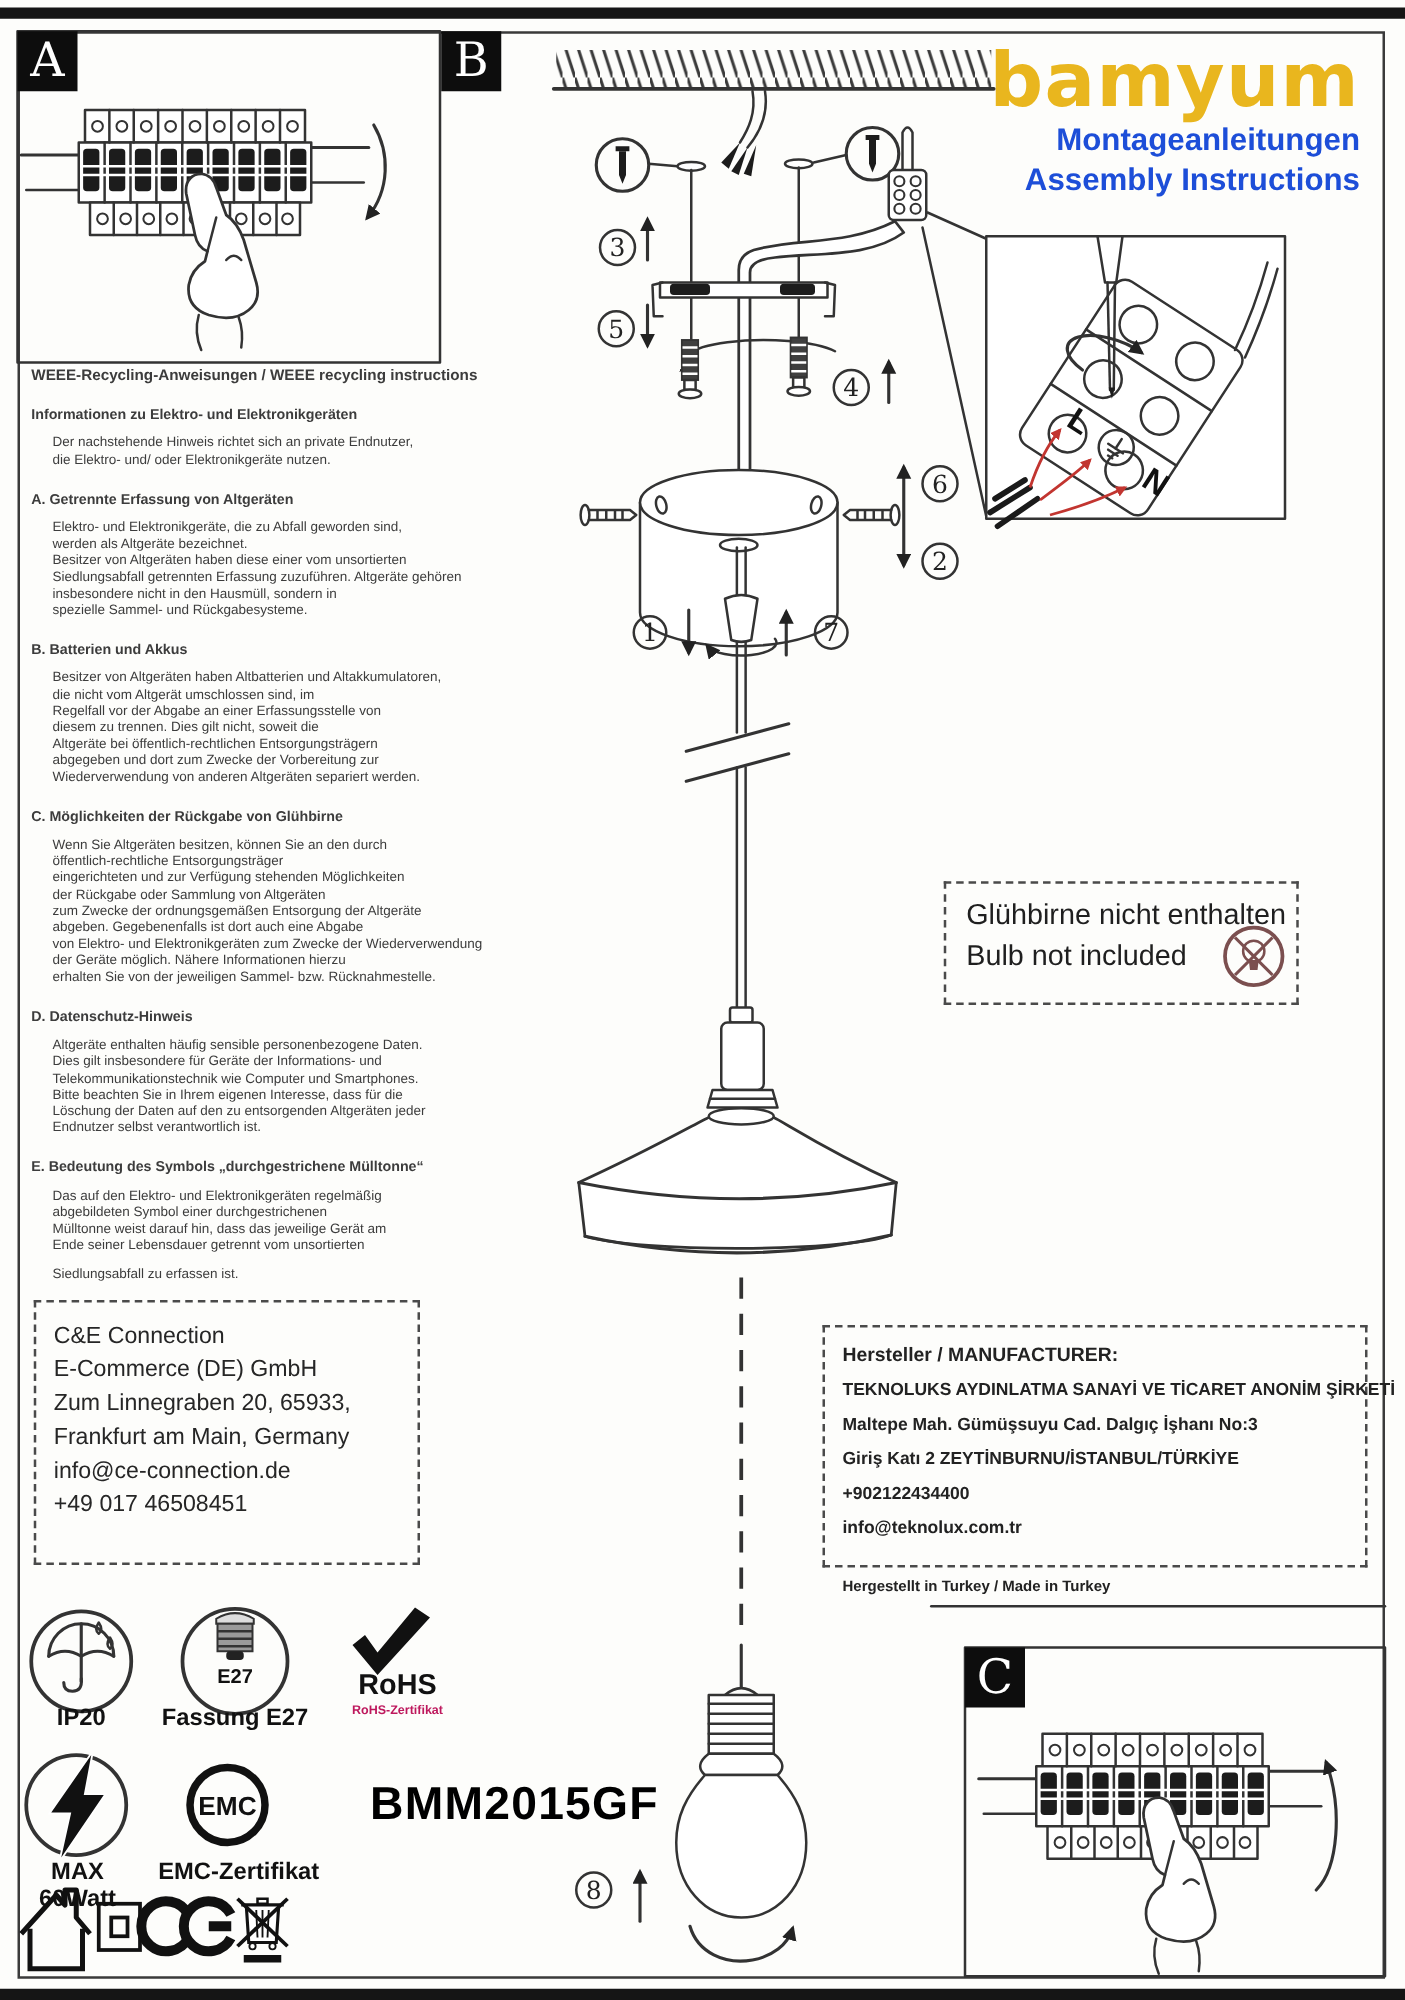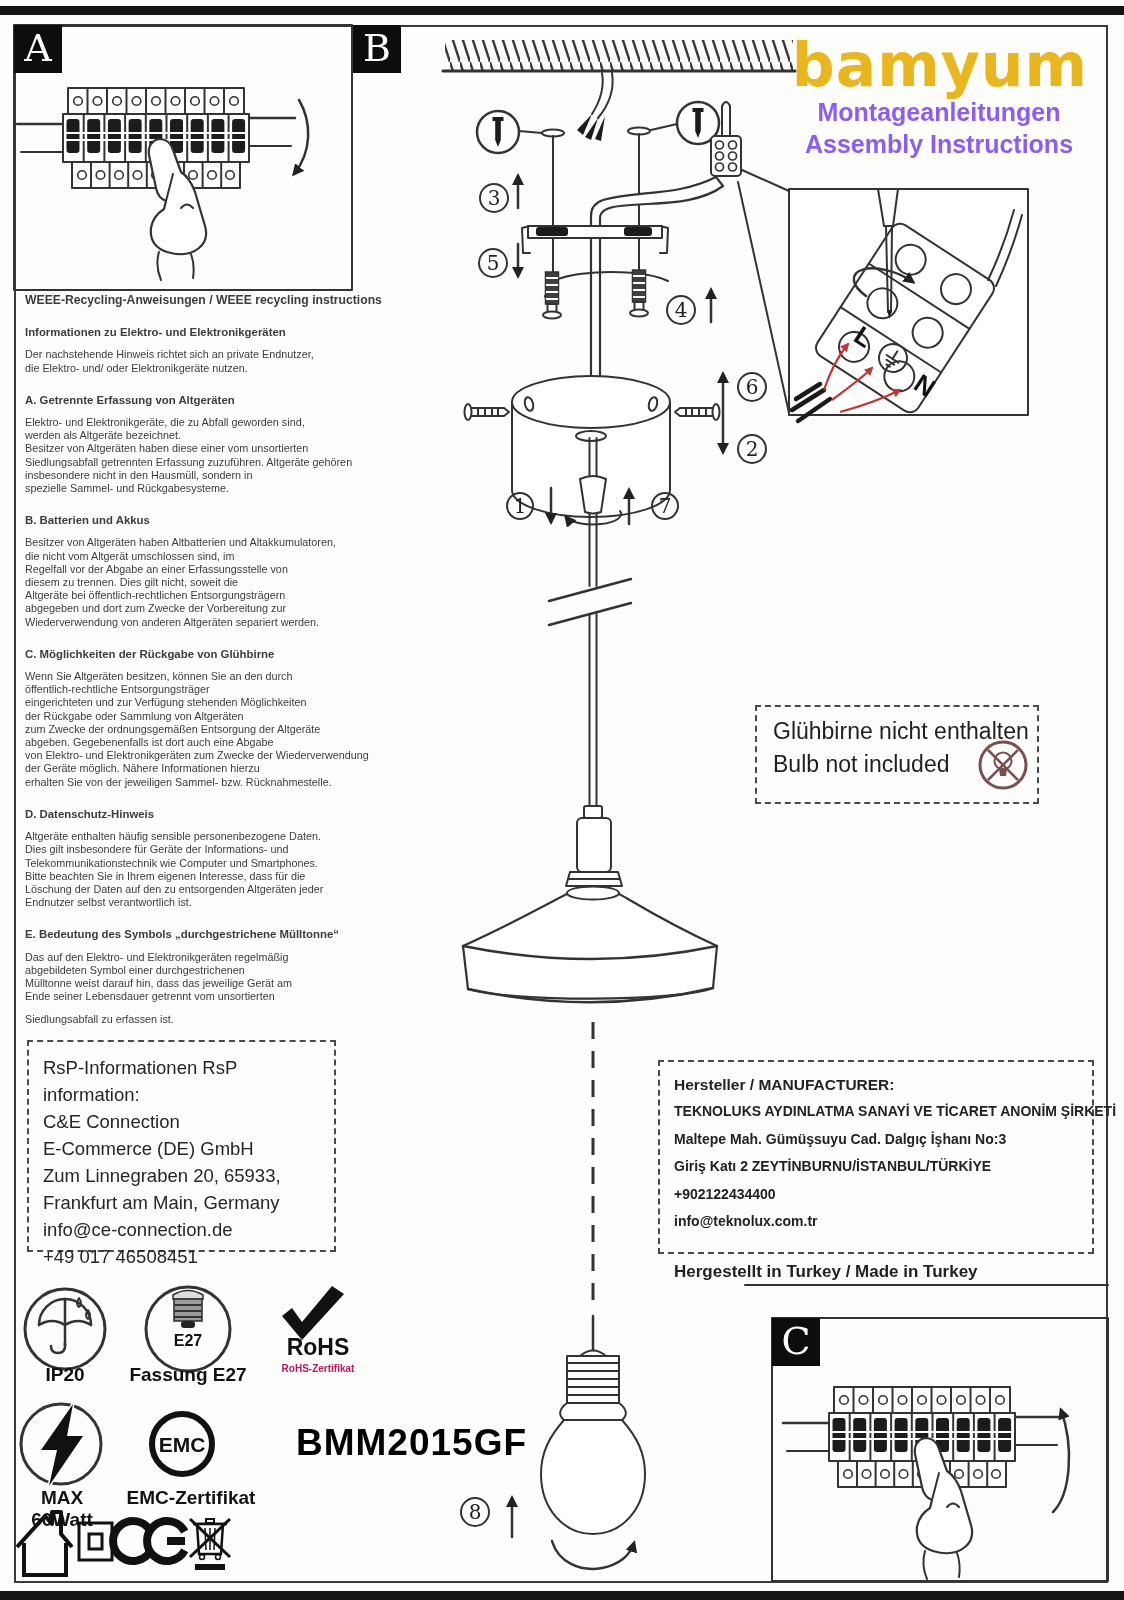--- a/index.html
+++ b/index.html
@@ -6,36 +6,36 @@
   .page{position:relative;width:1124px;height:1600px;margin:0 auto;background:#fdfdfb;
         font-family:"Liberation Sans",sans-serif;color:#333;overflow:hidden;}
   .bar{position:absolute;left:0;width:1124px;height:9px;background:#151515;}
   .frame{position:absolute;left:14px;top:25px;width:1094px;height:1558px;border:2px solid #3a3a3a;box-sizing:border-box;}
   .svgwrap{position:absolute;left:0;top:0;width:1124px;height:1600px;}
   .plabel{position:absolute;width:48px;height:48px;background:#0d0d0d;color:#fff;
           font-family:"DejaVu Serif",serif;font-size:38px;line-height:47px;text-align:center;}
   .brand{position:absolute;left:790px;top:34px;width:298px;text-align:right;}
   .brand .logo{font-family:"DejaVu Sans",sans-serif;font-weight:800;font-size:60px;line-height:62px;
                color:#e9b61e;letter-spacing:1px;}
-  .brand .sub{font-size:25px;font-weight:700;line-height:32px;color:#8b5cf6;letter-spacing:0px;text-align:center;}
+  .brand .sub{font-size:25px;font-weight:700;line-height:32px;color:#1d4ed8;letter-spacing:0px;}
   .weee{position:absolute;left:25px;top:294px;width:416px;font-size:10.8px;line-height:13.2px;color:#3c3c3c;}
   .weee .w-t{font-weight:bold;font-size:12.2px;margin:0 0 10px 0;}
   .weee .w-h{font-weight:bold;font-size:11.4px;margin:19px 0 9px 0;}
-  .weee .w-p{white-space:pre-line;margin:0 0 4px 0;}
+  .weee .w-p{white-space:pre-line;margin:0 0 4px 17px;}
   .dashedbox{position:absolute;border:2px dashed #4a4a4a;box-sizing:border-box;}
   .bulbnote{left:755px;top:705px;width:284px;height:99px;padding:8px 0 0 16px;}
   .bulbnote .l1{font-size:23px;color:#1f1f1f;line-height:33px;}
   .bulbnote .icon{position:absolute;right:8px;top:32px;}
   .rsp{left:27px;top:1040px;width:309px;height:212px;padding:12px 0 0 14px;font-size:18.5px;color:#262626;}
   .rsp .line{line-height:27px;}
   .rsp .gap{margin-top:7px;}
   .mfg{left:658px;top:1060px;width:436px;height:194px;padding:9px 0 0 14px;color:#222;}
   .mfg .t{font-weight:bold;font-size:15.5px;line-height:27px;}
   .mfg .line{font-weight:bold;font-size:14px;line-height:27.5px;white-space:nowrap;}
-  .mfg .made{font-weight:bold;font-size:17px;margin-top:26px;}
+  .mfg .made{font-weight:bold;font-size:12px;margin-top:26px;}
   .cert{position:absolute;text-align:center;}
   .cert .cap{font-weight:bold;font-size:19px;color:#111;}
   .model{position:absolute;left:256px;top:1422px;font-weight:bold;font-size:37px;letter-spacing:1px;color:#000;
          font-family:"Liberation Sans",sans-serif;margin-left:40px;}
   .rohs{position:absolute;left:263px;top:1284px;width:110px;text-align:center;}
   .rohs .big{font-weight:bold;font-size:23px;color:#111;margin-top:-12px;}
   .rohs .small{font-weight:bold;font-size:10px;color:#be185d;margin-top:2px;}
   svg .s2{stroke:#333;stroke-width:2;fill:none;stroke-linecap:round;stroke-linejoin:round;}
   svg .s25{stroke:#333;stroke-width:2.5;fill:none;stroke-linecap:round;stroke-linejoin:round;}
   svg .s3{stroke:#333;stroke-width:3;fill:none;stroke-linecap:round;}
@@ -498,21 +498,20 @@
         <circle r="23" fill="none" stroke="#7b4f4f" stroke-width="3"></circle>
         <circle cx="0" cy="-4" r="8.5" fill="none" stroke="#7b4f4f" stroke-width="2"></circle>
         <path d="M-4,3 L4,3 L3,11 L-3,11 Z" fill="#7b4f4f"></path>
         <line x1="-15" y1="-15" x2="15" y2="15" stroke="#7b4f4f" stroke-width="2.5"></line>
         <line x1="15" y1="-15" x2="-15" y2="15" stroke="#7b4f4f" stroke-width="2.5"></line>
       </svg>
     </span>
   </div>
 
   <div class="dashedbox rsp">
-    <div class="line">RsP-Informationen RsP information:</div>
     <div class="line">C&amp;E Connection</div>
     <div class="line">E-Commerce (DE) GmbH</div>
     <div class="line">Zum Linnegraben 20, 65933,</div>
     <div class="line">Frankfurt am Main, Germany</div>
     <div class="line">info@ce-connection.de</div>
     <div class="line">+49 017 46508451</div>
   </div>
 
   <div class="dashedbox mfg">
     <div class="t">Hersteller / MANUFACTURER:</div>

